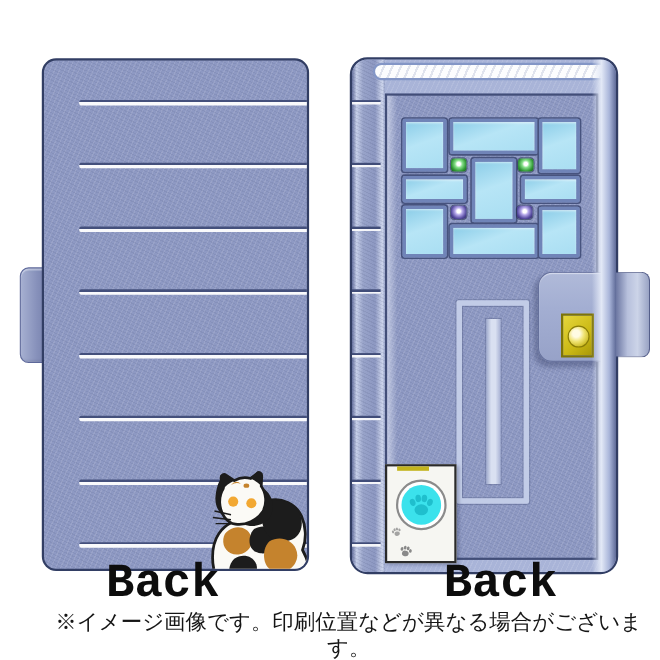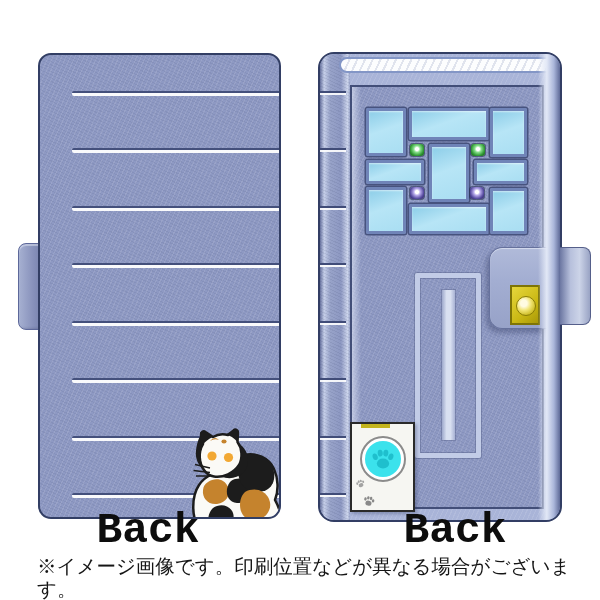--- a/index.html
+++ b/index.html
@@ -75,21 +75,21 @@
   .paw-sm{position:absolute;opacity:.8;}
   .strap-tab{position:absolute;left:560px;top:247px;width:30px;height:76px;
       background:linear-gradient(90deg,#6c77a2 0%,#b7c0dc 35%,#ccd4e8 65%,#99a3c4 100%);
       border:1px solid #555f8a;border-left:none;border-radius:0 8px 8px 0;}
   
   .label{position:absolute;top:509px;width:200px;text-align:center;
       font-family:Liberation Mono, monospace;font-weight:bold;font-size:43px;color:#0d0d0d;line-height:1;}
   .back-label{left:48px;}
   .front-label{left:355px;}
   .notes{position:absolute;left:37px;top:555px;width:560px;
-      font-size:19.5px;line-height:22.5px;color:#151515;letter-spacing:0;}
+      font-size:19.5px;line-height:22.5px;color:#151515;letter-spacing:0;text-align:center;}
 </style>
 </head>
 <body>
 
 <div class="stage">
 
   <div class="strap-back"></div>
   <div class="back-case tex">
     <div>
       <div class="stripe" style="top:36px"></div>

